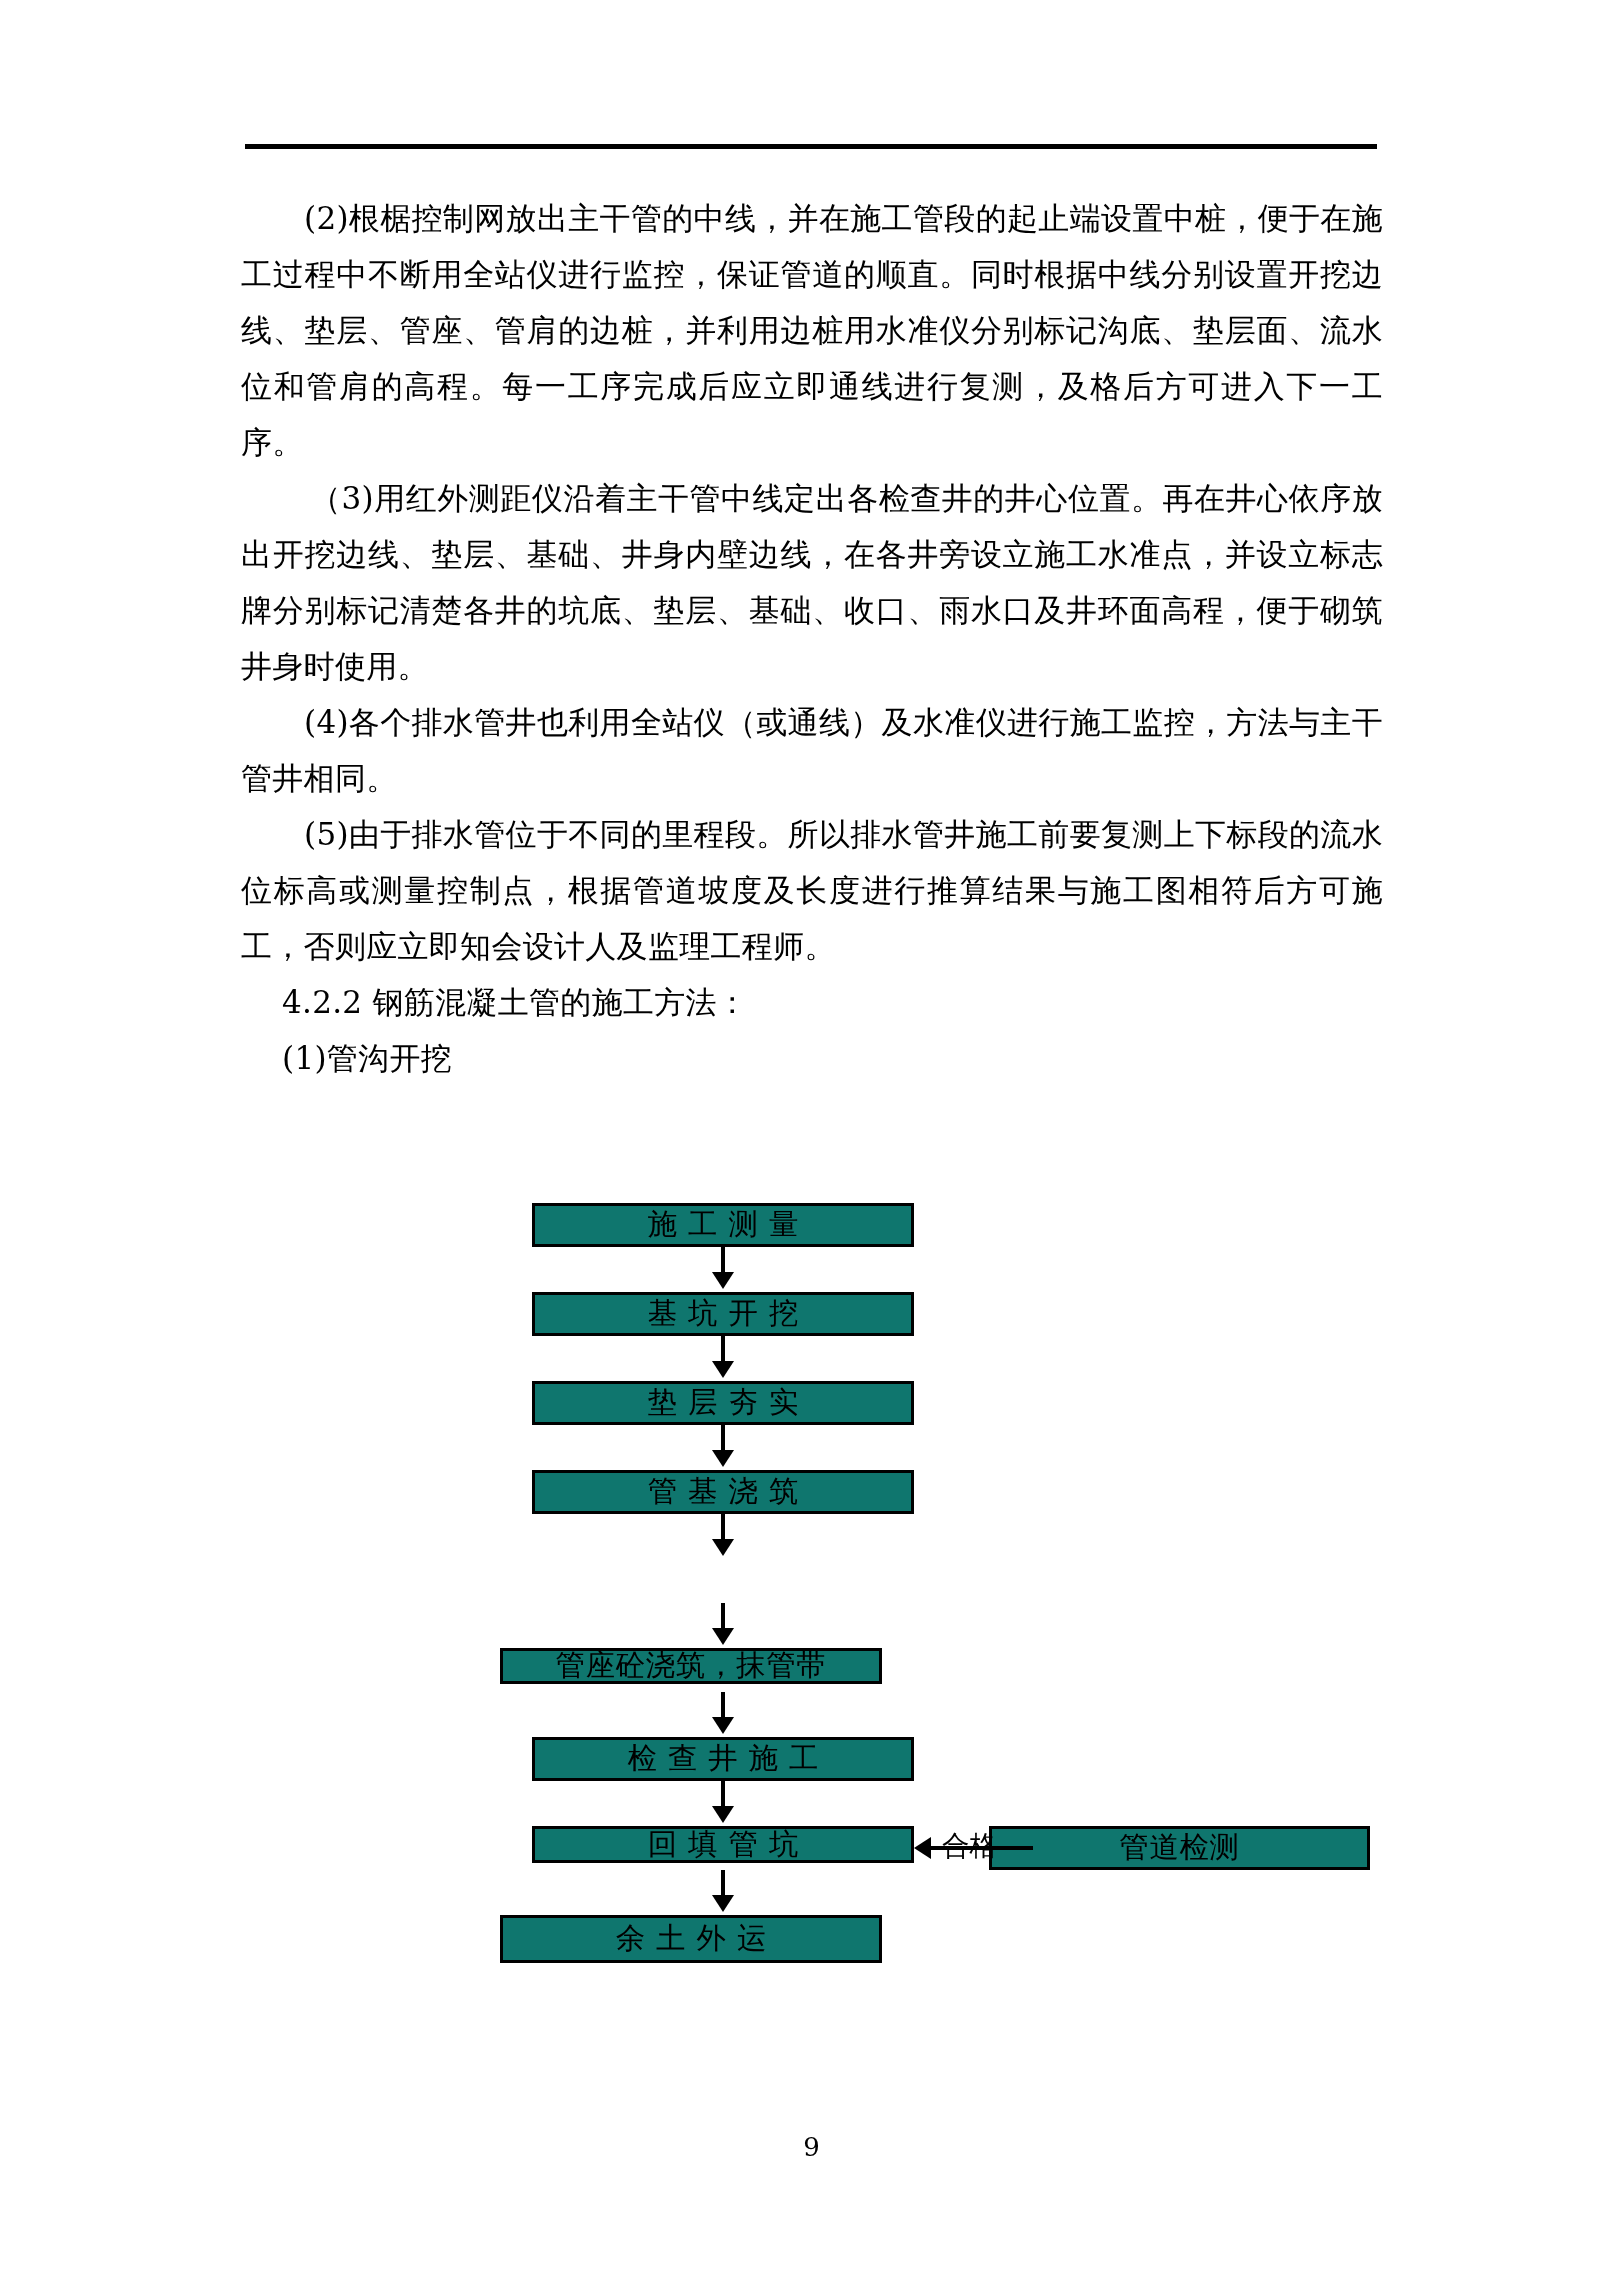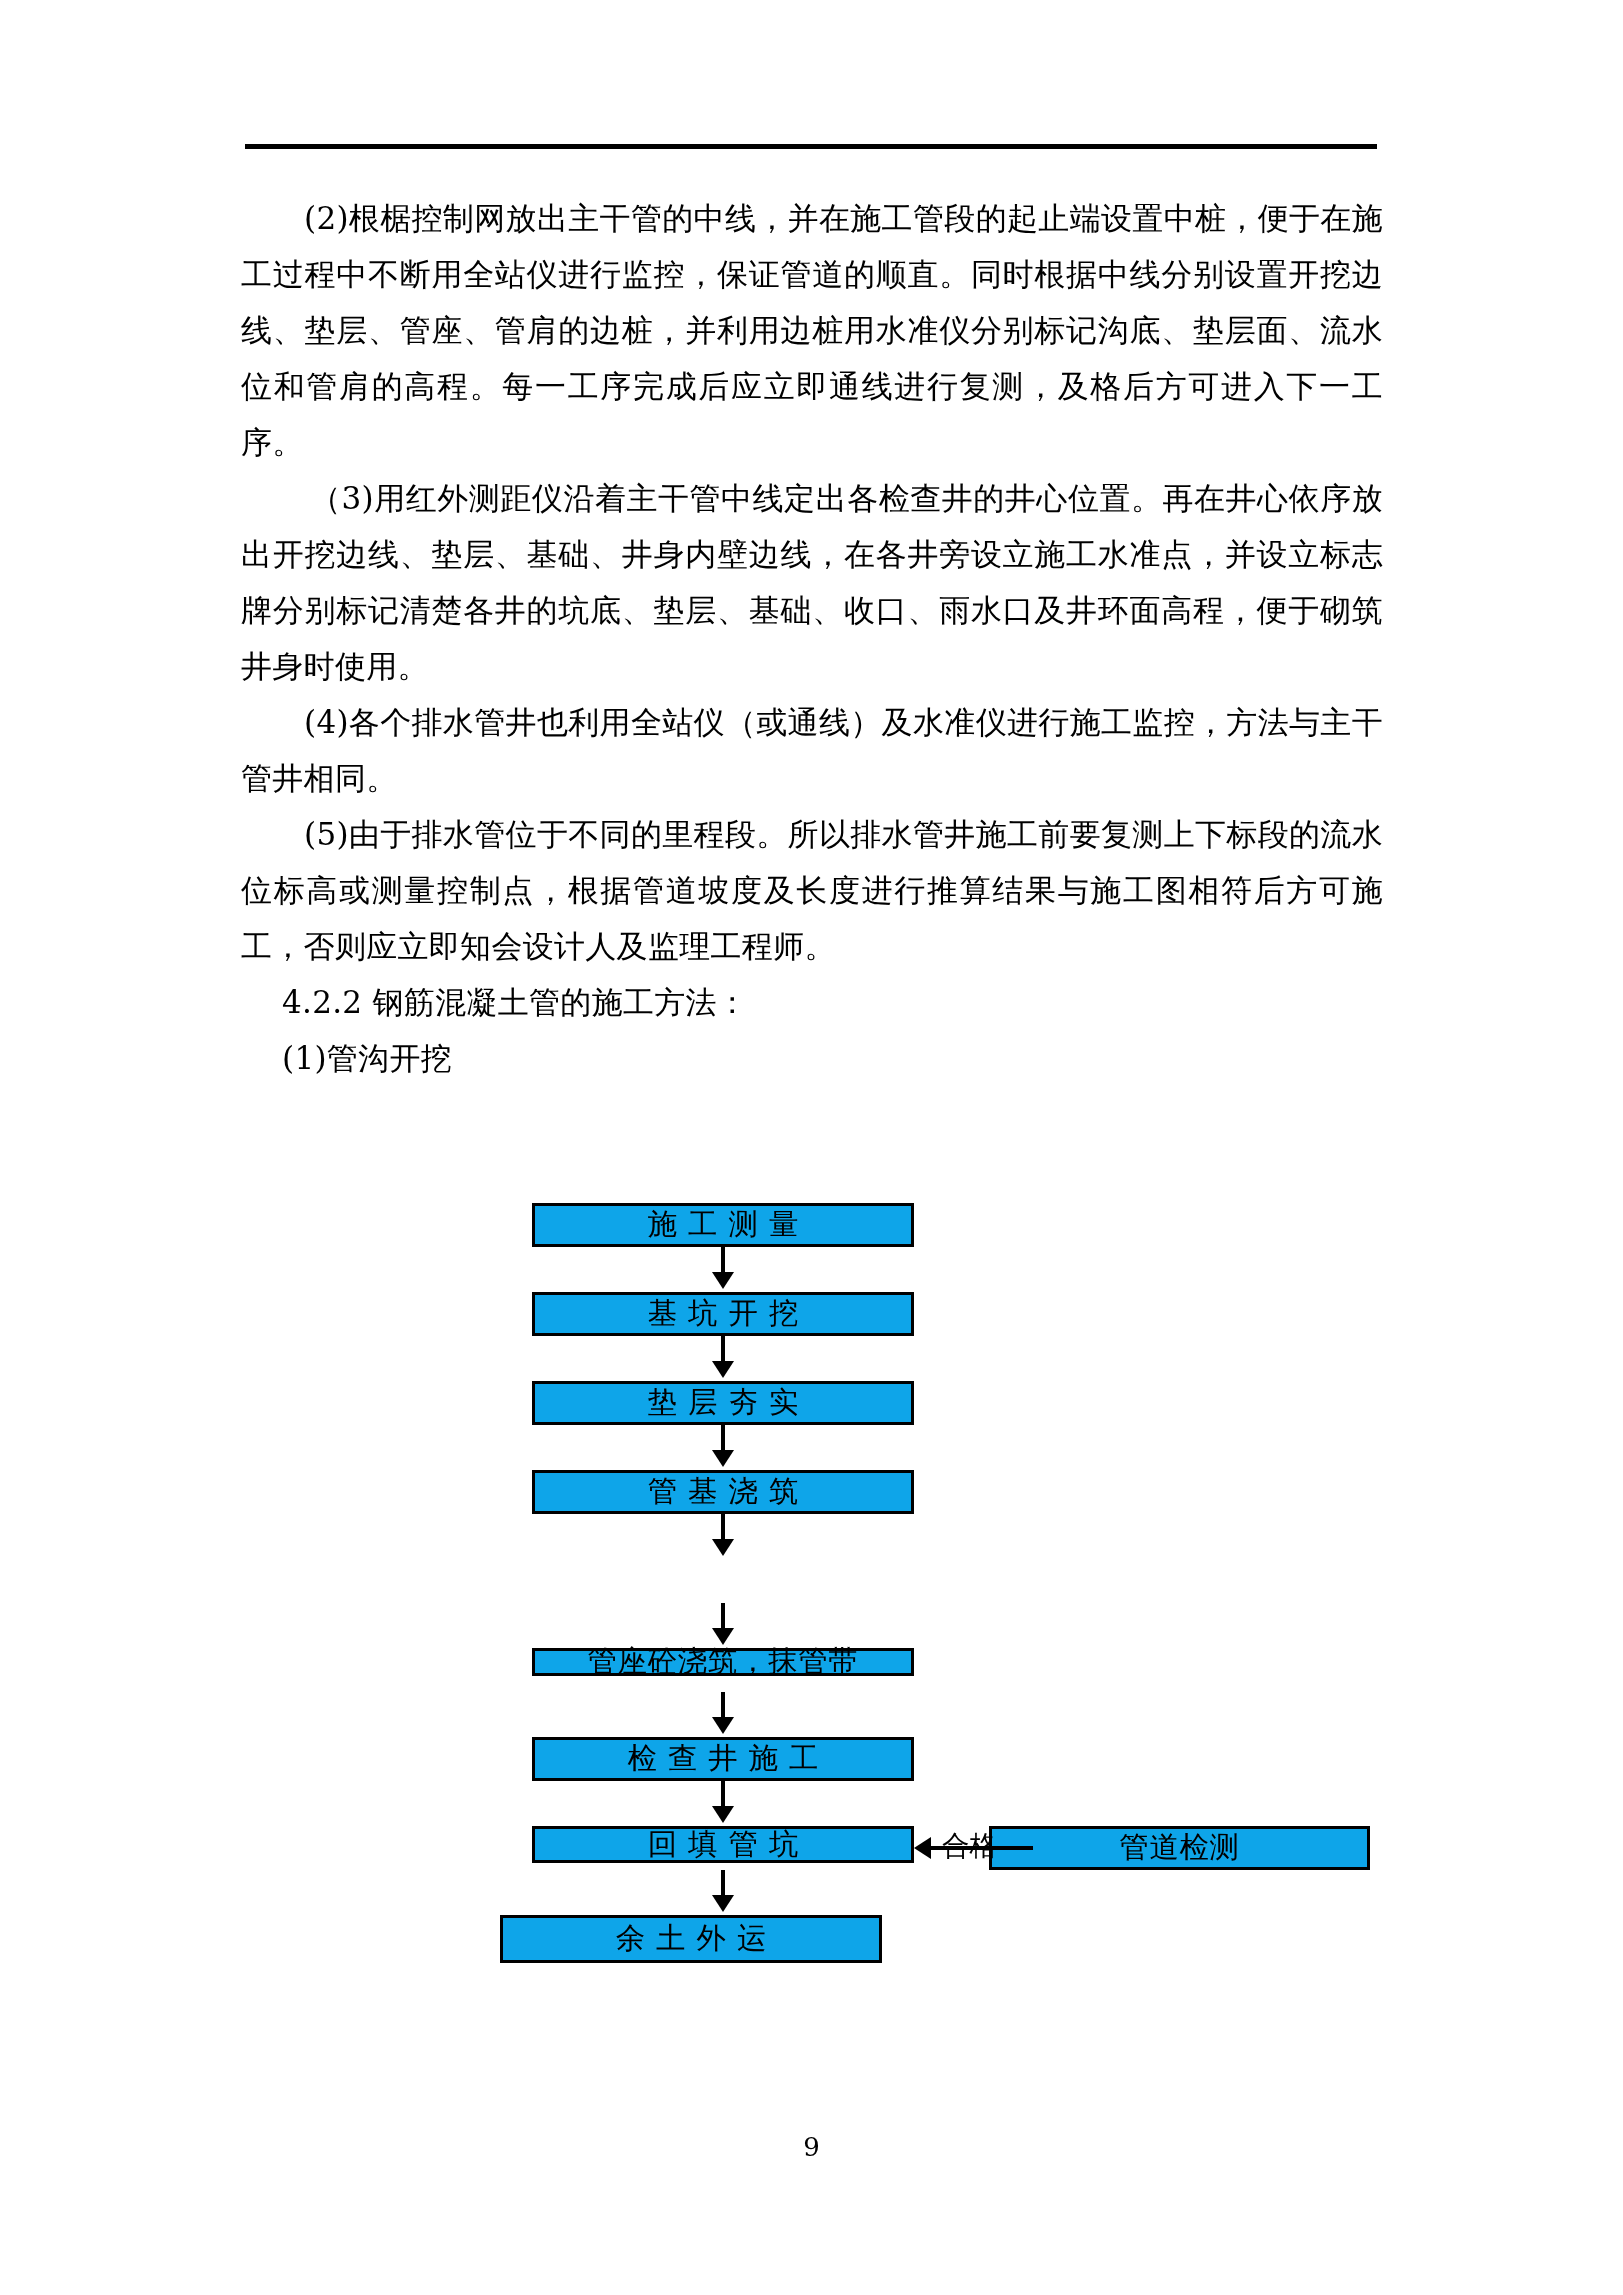--- a/index.html
+++ b/index.html
@@ -59,21 +59,21 @@
     position: absolute;
     left: 0;
     top: 1203px;
     width: 1623px;
     height: 772px;
   }
   .fbox {
     position: absolute;
     box-sizing: border-box;
     border: 3.3px solid #000000;
-    background: #0ea5e9;
+    background: #0f766e;
     display: flex;
     align-items: center;
     justify-content: center;
     font-size: 29.4px;
     line-height: 1;
     white-space: nowrap;
   }
   .fbox .spaced { letter-spacing: 11px; text-indent: 11px; }
   .fbox .tight  { letter-spacing: 0.7px; }
 
@@ -161,21 +161,21 @@
     </div>
     <div class="arrow-v" style="left:721px; top:222px; height:27.5px;"></div>
 
     <div class="fbox" style="left:532px; top:267px; width:382px; height:44px;">
       <span class="spaced">管基浇筑</span>
     </div>
     <div class="arrow-v" style="left:721px; top:311px; height:27.5px;"></div>
 
     <div class="arrow-v" style="left:721px; top:400px; height:27.5px;"></div>
 
-    <div class="fbox" style="left:532px; top:445px; width:382px; height:28px;">
+    <div class="fbox" style="left:500px; top:445px; width:382px; height:36px;">
       <span class="tight">管座砼浇筑，抹管带</span>
     </div>
     <div class="arrow-v" style="left:721px; top:489px; height:27.5px;"></div>
 
     <div class="fbox" style="left:532px; top:534px; width:382px; height:44px;">
       <span class="spaced">检查井施工</span>
     </div>
     <div class="arrow-v" style="left:721px; top:578px; height:27.5px;"></div>
 
     <div class="fbox" style="left:532px; top:623px; width:382px; height:37px;">

